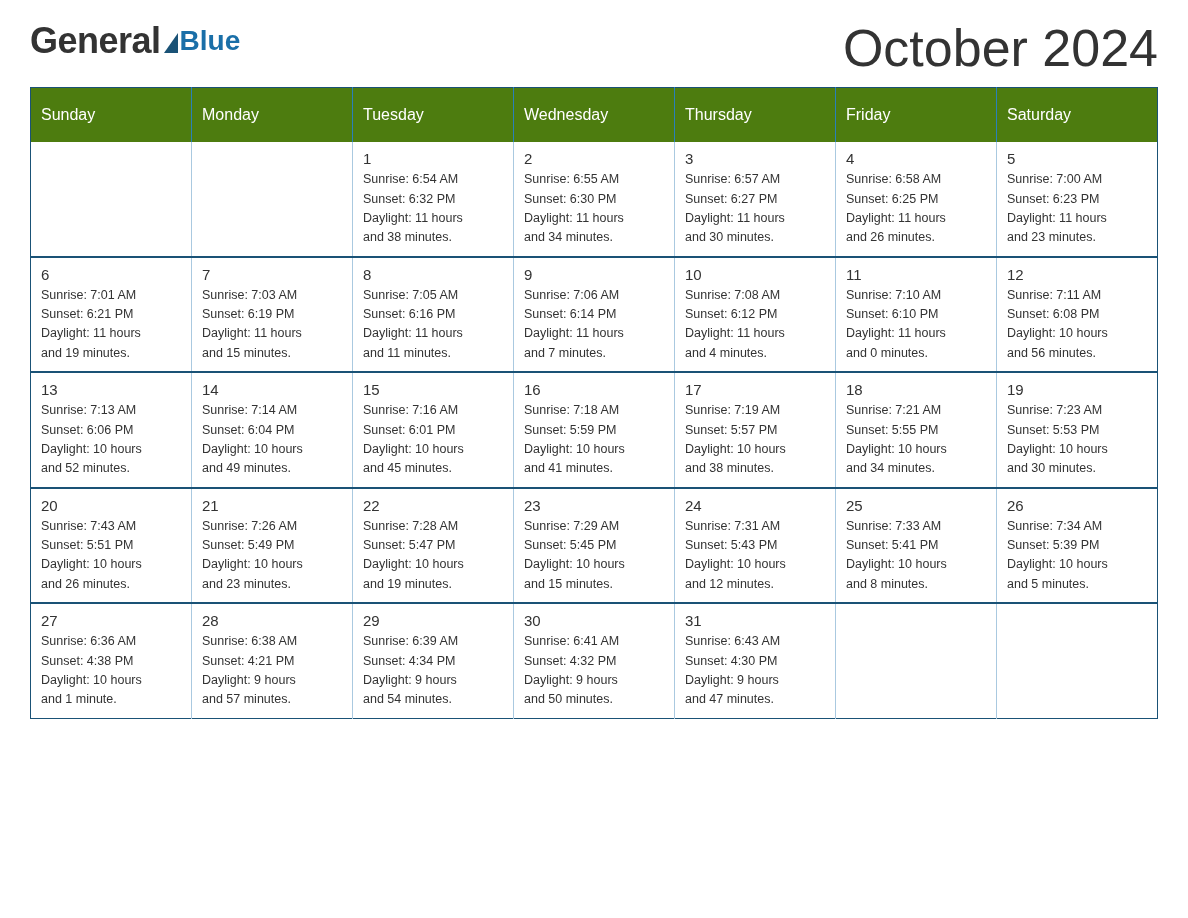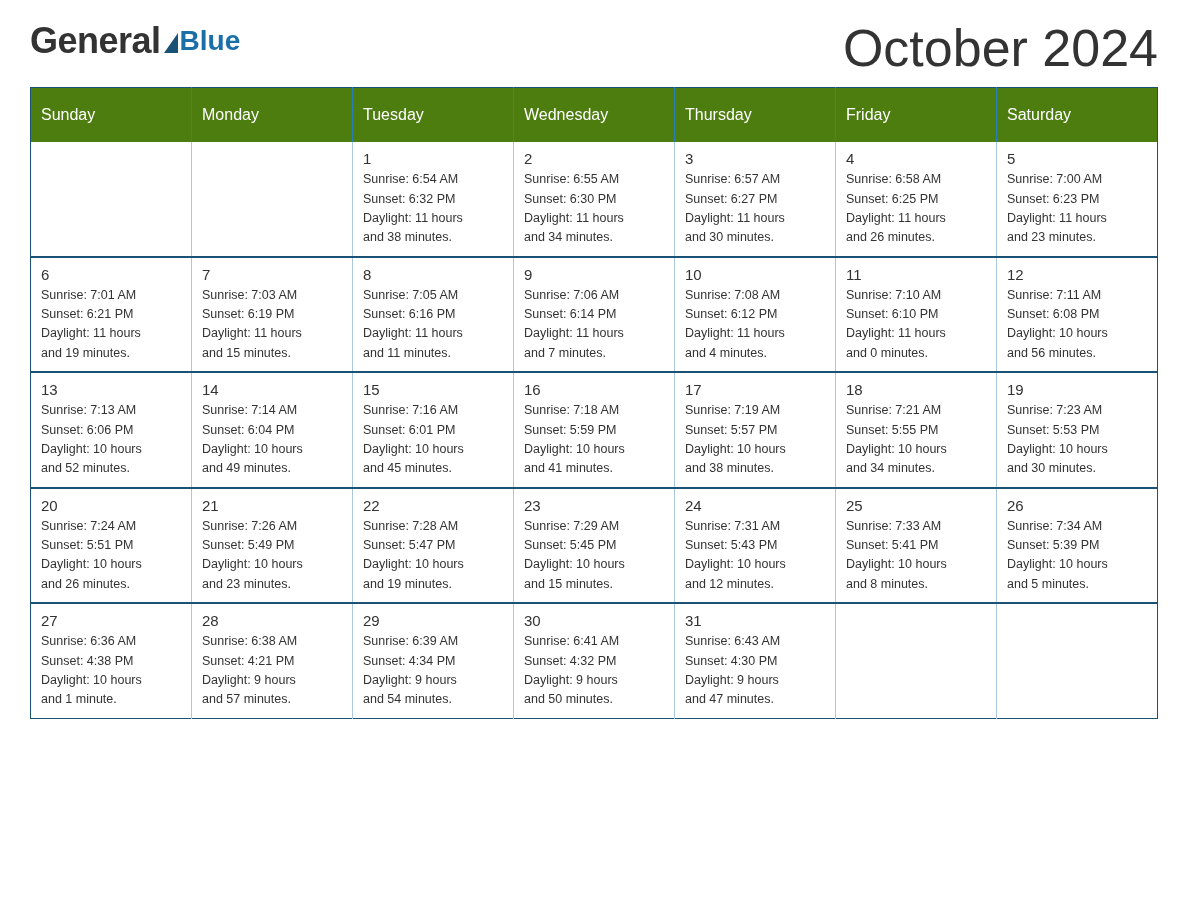--- a/index.html
+++ b/index.html
@@ -275,21 +275,21 @@
           <span class="day-num">19</span>
           <div class="day-info" style="white-space: pre-line;">Sunrise: 7:23 AM
 Sunset: 5:53 PM
 Daylight: 10 hours
 and 30 minutes.</div>
         </td>
       </tr>
       <tr>
         <td>
           <span class="day-num">20</span>
-          <div class="day-info" style="white-space: pre-line;">Sunrise: 7:24 AM
+          <div class="day-info" style="white-space: pre-line;">Sunrise: 7:43 AM
 Sunset: 5:51 PM
 Daylight: 10 hours
 and 26 minutes.</div>
         </td>
         <td>
           <span class="day-num">21</span>
           <div class="day-info" style="white-space: pre-line;">Sunrise: 7:26 AM
 Sunset: 5:49 PM
 Daylight: 10 hours
 and 23 minutes.</div>

